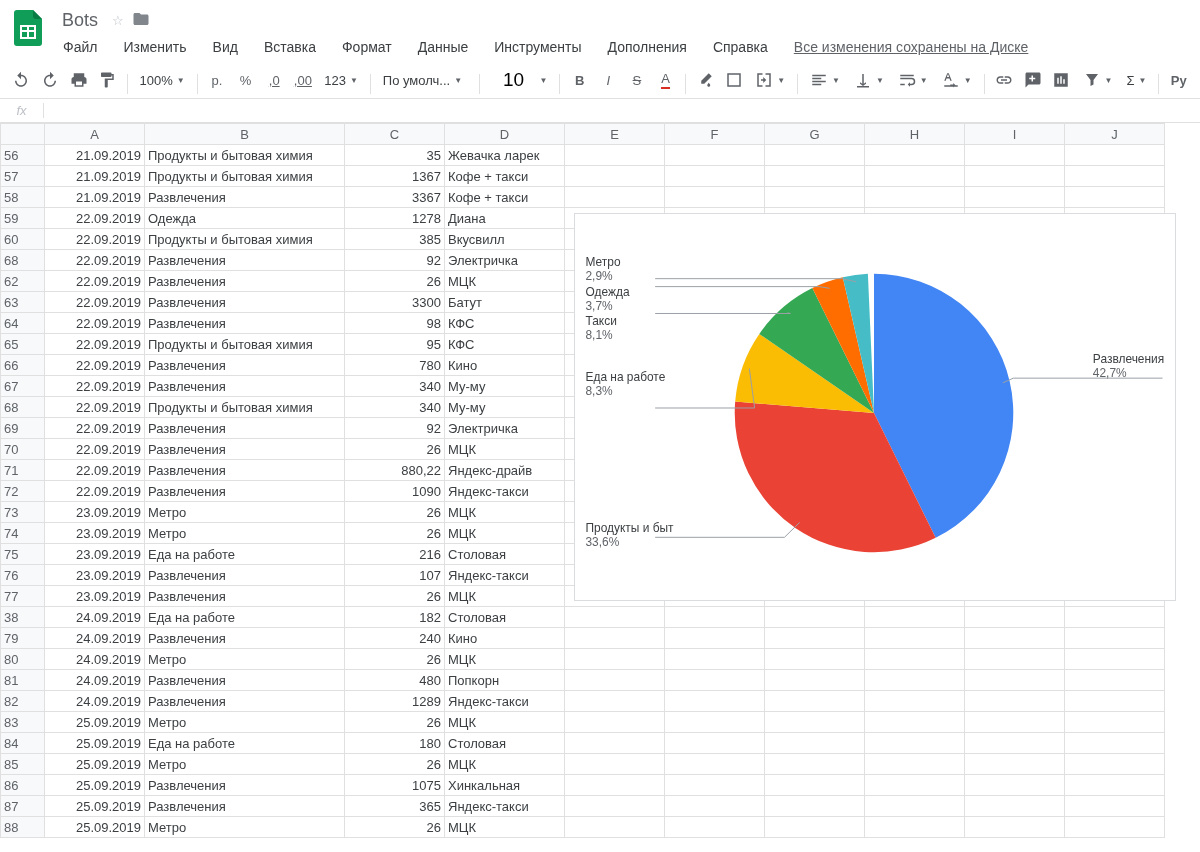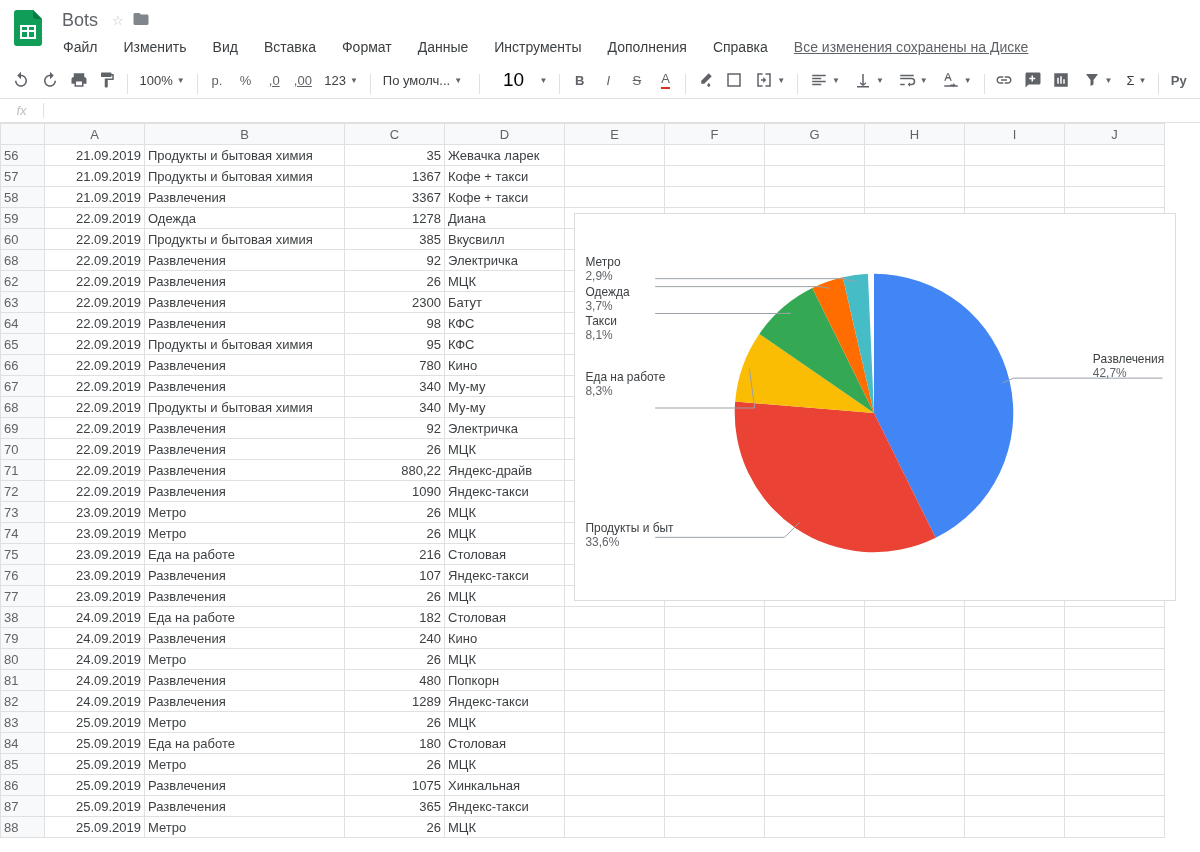--- a/index.html
+++ b/index.html
@@ -316,21 +316,21 @@
           <td></td>
           <td></td>
           <td></td>
           <td></td>
           <td></td>
         </tr>
         <tr>
           <td class="row-header">63</td>
           <td class="cell-right">22.09.2019</td>
           <td class="cell-left">Развлечения</td>
-          <td class="cell-right">2300</td>
+          <td class="cell-right">3300</td>
           <td class="cell-left">Батут</td>
           <td></td>
           <td></td>
           <td></td>
           <td></td>
           <td></td>
           <td></td>
         </tr>
         <tr>
           <td class="row-header">64</td>

